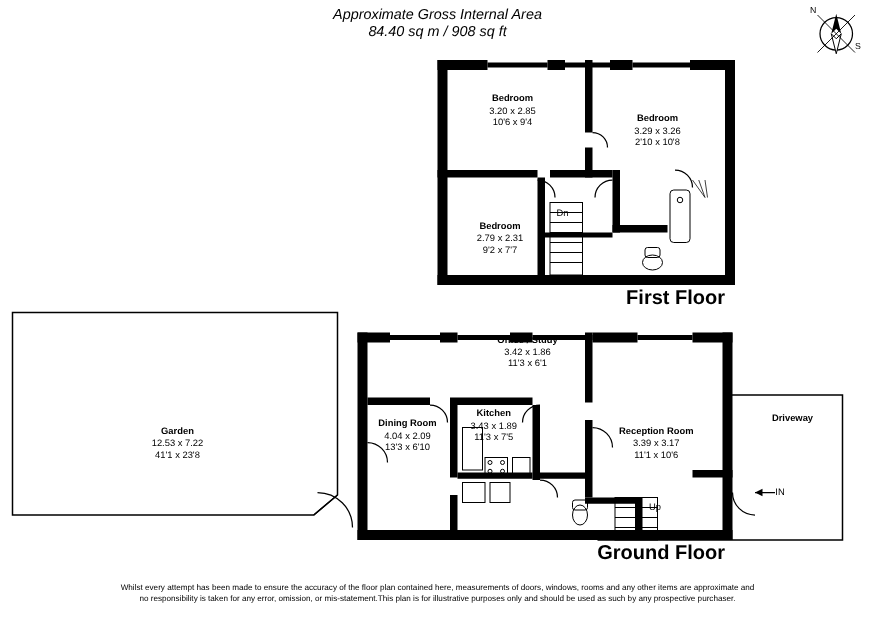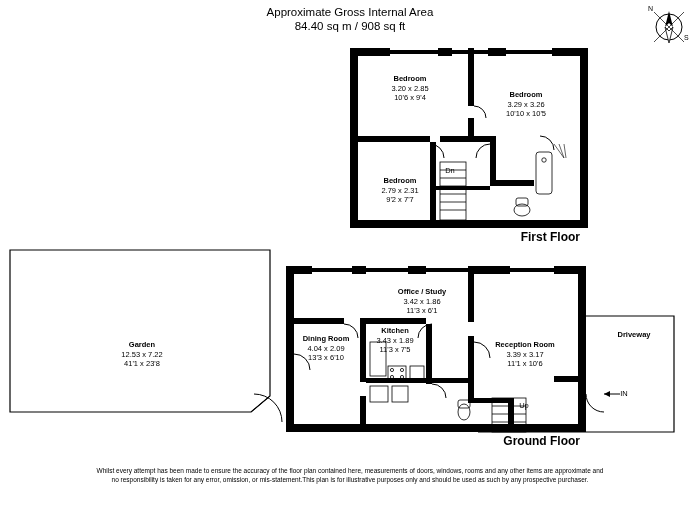--- a/index.html
+++ b/index.html
@@ -12,30 +12,30 @@
     overflow:hidden;
   }
   .canvas{position:absolute;left:0;top:0;width:700px;height:508px;}
   .abs{position:absolute;}
   .title{
     text-align:center;
     font-size:11.5px;
     line-height:14px;
     font-weight:400;
   }
-  .title-block{left:0;top:5px;width:700px;}
+  .title-block{left:0;top:5px;width:700px;font-style:italic;}
   .room{
     text-align:center;
     font-size:7.5px;
     line-height:9.5px;
     color:#000;
   }
   .room .nm{font-weight:700;}
   .floor-label{
-    font-size:12px;
+    font-size:16px;
     font-weight:bold;
     text-align:right;
   }
   .footer{
     position:absolute;left:0;top:466px;width:700px;text-align:center;
   }
   .footer .l1{font-size:6.5px;line-height:9px;color:#000;}
   .footer .l2{font-size:9px;line-height:13px;font-weight:bold;margin-top:3px;}
   svg{display:block;}
   .compass{position:absolute;right:10px;top:6px;width:42px;height:42px;}
@@ -122,21 +122,21 @@
 
   <div class="abs room" style="left:362px;top:74px;width:96px;">
     <div class="nm">Bedroom</div>
     <div>3.20 x 2.85</div>
     <div>10'6 x 9'4</div>
   </div>
 
   <div class="abs room" style="left:478px;top:90px;width:96px;">
     <div class="nm">Bedroom</div>
     <div>3.29 x 3.26</div>
-    <div>10'10 x 10'5</div>
+    <div>2'10 x 10'8</div>
   </div>
 
   <div class="abs room" style="left:352px;top:176px;width:96px;">
     <div class="nm">Bedroom</div>
     <div>2.79 x 2.31</div>
     <div>9'2 x 7'7</div>
   </div>
 
   <div class="abs room" style="left:440px;top:166px;width:20px;">
     <div>Dn</div>
@@ -246,21 +246,21 @@
     <div>4.04 x 2.09</div>
     <div>13'3 x 6'10</div>
   </div>
 
   <div class="abs room" style="left:349px;top:326px;width:92px;">
     <div class="nm">Kitchen</div>
     <div>3.43 x 1.89</div>
     <div>11'3 x 7'5</div>
   </div>
 
-  <div class="abs room" style="left:372px;top:267px;width:100px;margin-top:20px;">
+  <div class="abs room" style="left:372px;top:267px;width:100px;">
     <div class="nm">Office / Study</div>
     <div>3.42 x 1.86</div>
     <div>11'3 x 6'1</div>
   </div>
 
   <div class="abs room" style="left:473px;top:300px;width:104px;margin-top:40px;">
     <div class="nm">Reception Room</div>
     <div>3.39 x 3.17</div>
     <div>11'1 x 10'6</div>
   </div>

